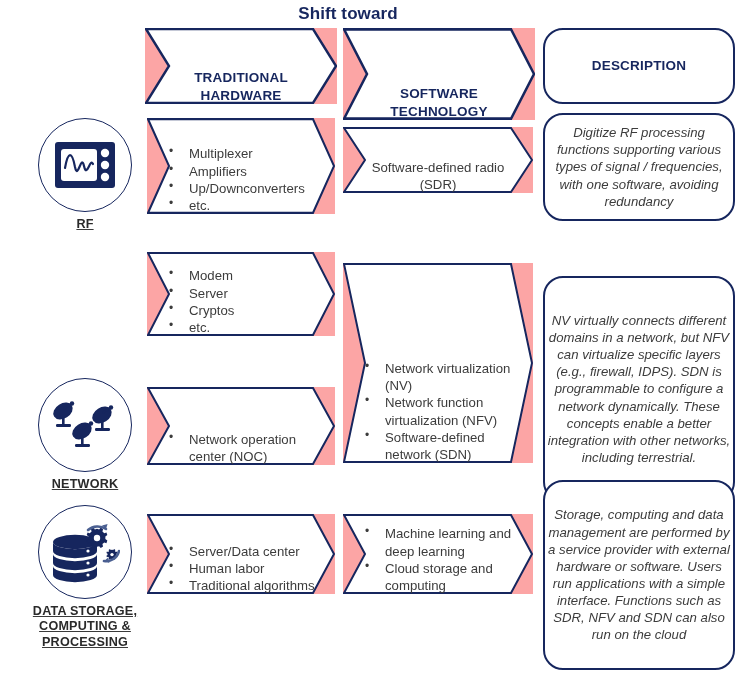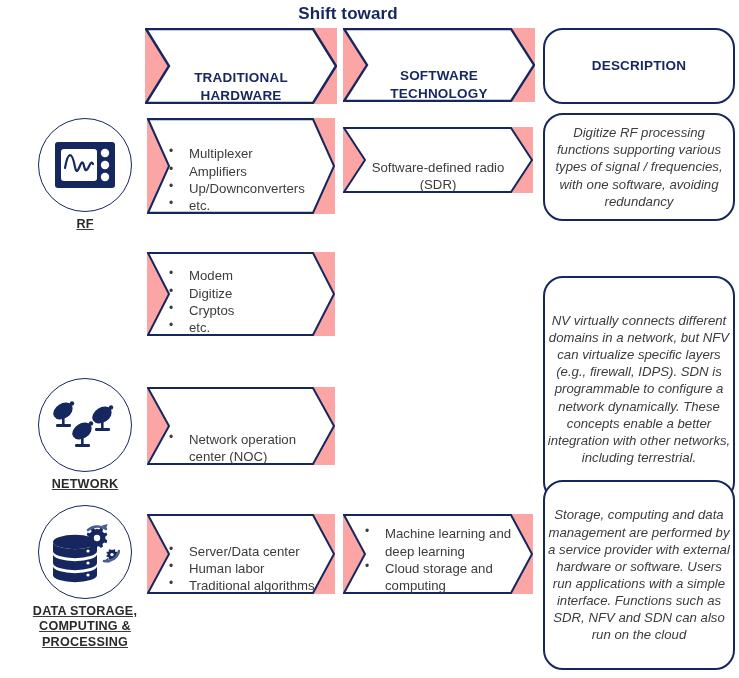--- a/index.html
+++ b/index.html
@@ -104,21 +104,21 @@
   <div class="chev head-chev" style="left:145px;top:28px;width:192px;height:76px;">
     <svg class="chev-svg" viewBox="0 0 192 76" preserveAspectRatio="none">
       <polygon points="1,1 168,1 191,38 168,75 1,75 24,38" fill="#ffffff" stroke="#16265e" stroke-width="2.4"></polygon>
     </svg>
     <div class="chev-inner">
       <div>TRADITIONAL</div>
       <div>HARDWARE</div>
     </div>
   </div>
 
-  <div class="chev head-chev" style="left:343px;top:28px;width:192px;height:74px;">
+  <div class="chev head-chev" style="left:343px;top:28px;width:192px;height:92px;">
     <svg class="chev-svg" viewBox="0 0 192 76" preserveAspectRatio="none">
       <polygon points="1,1 168,1 191,38 168,75 1,75 24,38" fill="#ffffff" stroke="#16265e" stroke-width="2.4"></polygon>
     </svg>
     <div class="chev-inner">
       <div>SOFTWARE</div>
       <div>TECHNOLOGY</div>
     </div>
   </div>
 
   <div class="desc" style="left:543px;top:28px;width:192px;height:76px;">
@@ -200,38 +200,50 @@
     <div class="cat-label">NETWORK</div>
   </div>
 
   <div class="chev" style="left:147px;top:252px;width:188px;height:84px;">
     <svg class="chev-svg" viewBox="0 0 188 84" preserveAspectRatio="none">
       <polygon points="1,1 166,1 187,42 166,83 1,83 22,42" fill="#ffffff" stroke="#16265e" stroke-width="2"></polygon>
     </svg>
     <div class="chev-inner">
       <ul class="blist">
         <li>Modem</li>
-        <li>Digitize</li>
+        <li>Server</li>
         <li>Cryptos</li>
         <li>etc.</li>
       </ul>
     </div>
   </div>
 
   <div class="chev" style="left:147px;top:387px;width:188px;height:78px;">
     <svg class="chev-svg" viewBox="0 0 188 78" preserveAspectRatio="none">
       <polygon points="1,1 166,1 187,39 166,77 1,77 22,39" fill="#ffffff" stroke="#16265e" stroke-width="2"></polygon>
     </svg>
     <div class="chev-inner">
       <ul class="blist">
         <li>Network operation center (NOC)</li>
       </ul>
     </div>
   </div>
 
+  <div class="chev" style="left:343px;top:263px;width:190px;height:200px;">
+    <svg class="chev-svg" viewBox="0 0 190 200" preserveAspectRatio="none">
+      <polygon points="1,1 168,1 189,100 168,199 1,199 22,100" fill="#ffffff" stroke="#16265e" stroke-width="2"></polygon>
+    </svg>
+    <div class="chev-inner">
+      <ul class="blist">
+        <li>Network virtualization (NV)</li>
+        <li>Network function virtualization (NFV)</li>
+        <li>Software-defined network (SDN)</li>
+      </ul>
+    </div>
+  </div>
 
   <div class="desc" style="left:543px;top:240px;width:192px;height:226px;margin-top:36px;">
     <p>NV virtually connects different domains in a network, but NFV can virtualize specific layers (e.g., firewall, IDPS). SDN is programmable to configure a network dynamically. These concepts enable a better integration with other networks, including terrestrial.</p>
   </div>
 
   <div class="cat" style="left:20px;top:505px;">
     <div class="circ">
       <svg width="70" height="62" viewBox="0 0 70 62">
         <g fill="#16265e">
 

